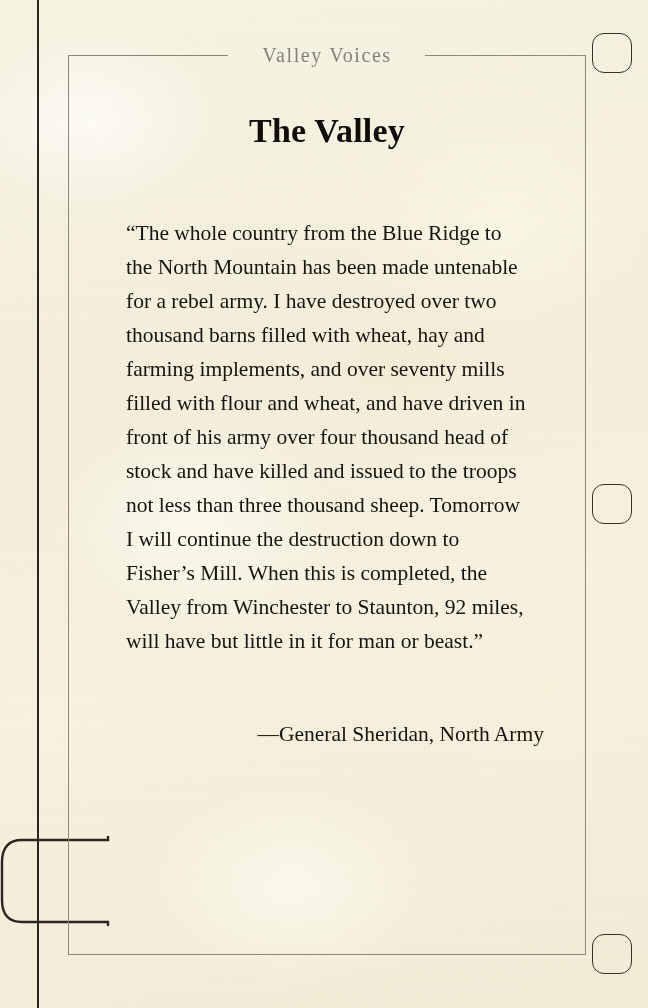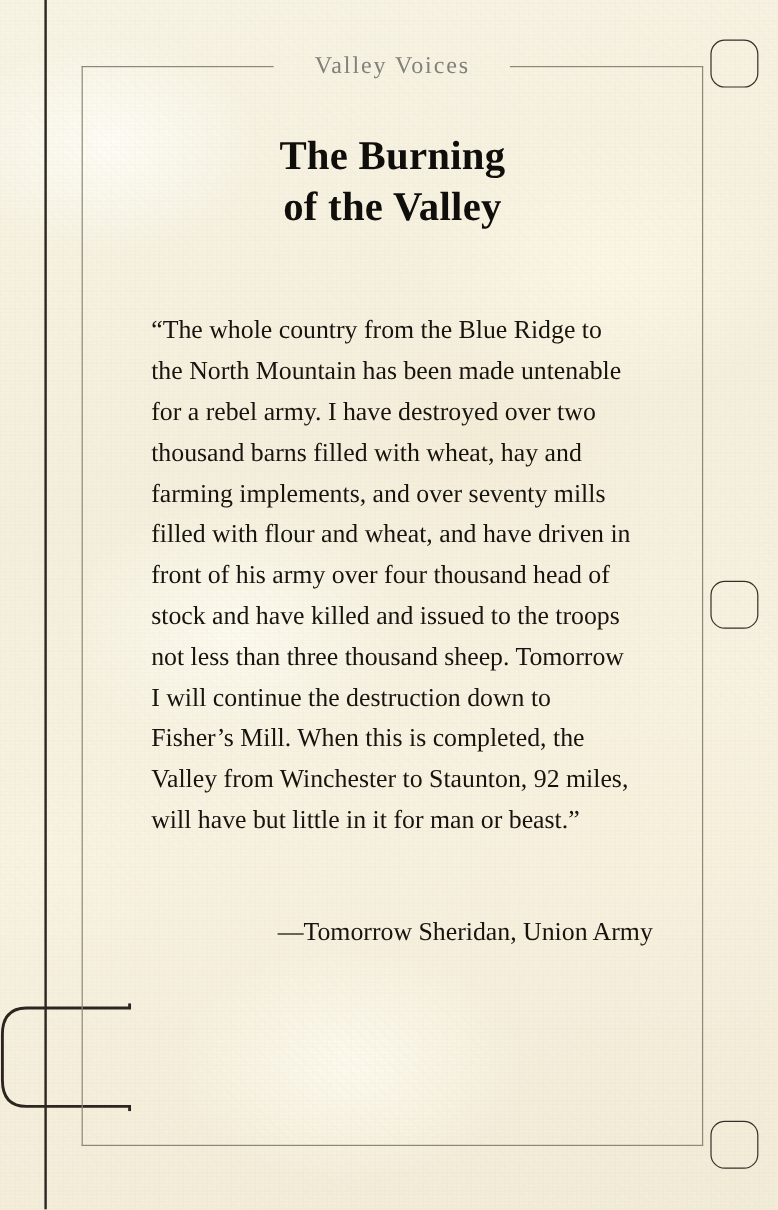--- a/index.html
+++ b/index.html
@@ -158,24 +158,23 @@
     <div class="frame-edge" id="frame-top-right"></div>
     <div class="frame-edge" id="frame-left"></div>
     <div class="frame-edge" id="frame-right"></div>
     <div class="frame-edge" id="frame-bottom"></div>
   </div>
 
   <div id="kicker">Valley Voices</div>
 
   <div id="article">
     <h1 id="title">
-      <span class="line">The Burning</span>
-      <span class="line">of the Valley</span>
+      <span class="line">The Valley</span>
     </h1>
     <p id="quote">“The whole country from the Blue Ridge to the North Mountain has been made untenable for a rebel army. I have destroyed over two thousand barns filled with wheat, hay and farming implements, and over seventy mills filled with flour and wheat, and have driven in front of his army over four thousand head of stock and have killed and issued to the troops not less than three thousand sheep. Tomorrow I will continue the destruction down to Fisher’s Mill. When this is completed, the Valley from Winchester to Staunton, 92 miles, will have but little in it for man or beast.”</p>
-    <p id="attribution">—Tomorrow Sheridan, Union Army</p>
+    <p id="attribution">—General Sheridan, North Army</p>
   </div>
 
   <div class="ring-hole" id="ring-hole-top"></div>
   <div class="ring-hole" id="ring-hole-middle"></div>
   <div class="ring-hole" id="ring-hole-bottom"></div>
 
 </div>
 
 </body></html>

